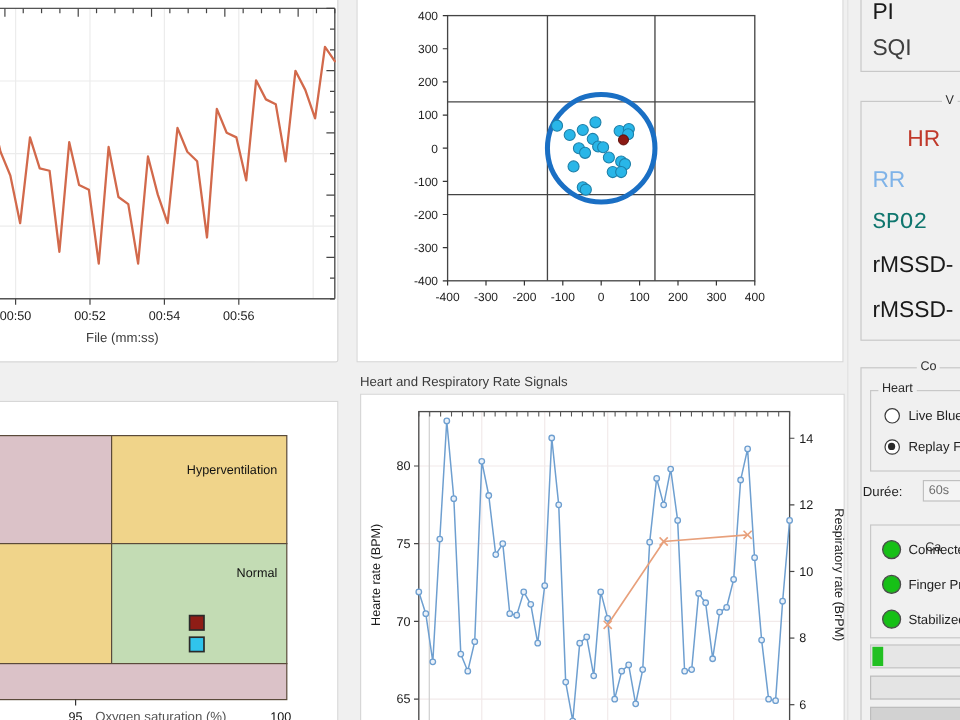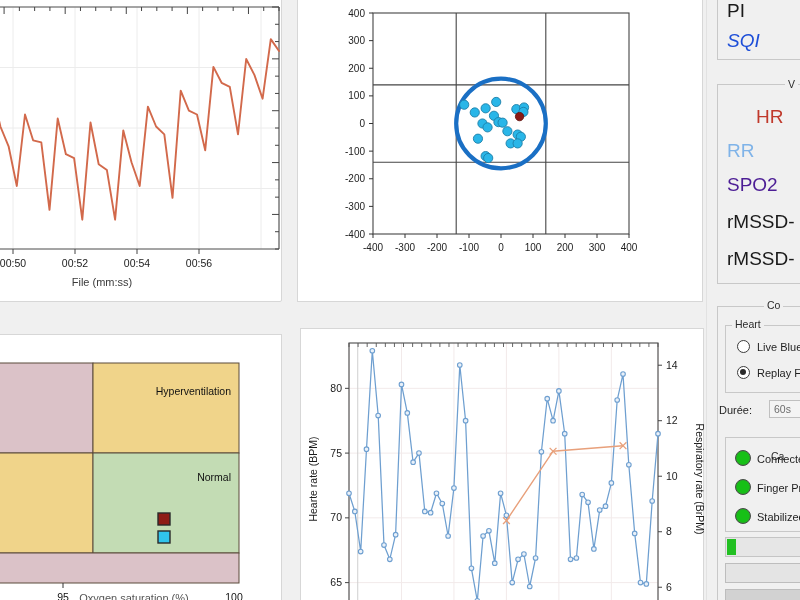--- a/index.html
+++ b/index.html
@@ -214,20 +214,21 @@
         <text x="-40" y="146" text-anchor="start" class="zone-label">ion</text>
         <rect x="187" y="178" width="12" height="12" fill="#8e1d16" stroke="#2a2a2a" stroke-width="1.4"></rect>
         <rect x="187" y="196" width="12" height="12" fill="#30c4ec" stroke="#2a2a2a" stroke-width="1.4"></rect>
         <line x1="92" y1="248" x2="92" y2="253" stroke="#333" stroke-width="1"></line>
         <text x="92" y="266" text-anchor="middle" class="zone-label">95</text>
         <text x="263" y="266" text-anchor="middle" class="zone-label">100</text>
       </svg>
   </div>
   <div class="panel-title" style="left:44px;top:592px;width:180px;text-align:center;color:#555;">Oxygen saturation (%)</div>
 
+  <div class="panel-title" id="hrrr-title">Heart and Respiratory Rate Signals</div>
   <div class="panel" id="hrrr-panel">
     <svg id="hrrr-svg" width="404" height="290">
         <line x1="48" y1="253.61904761904762" x2="357" y2="253.61904761904762" stroke="#f2eaea" stroke-width="1"></line>
         <line x1="48" y1="188.85714285714286" x2="357" y2="188.85714285714286" stroke="#f2eaea" stroke-width="1"></line>
         <line x1="48" y1="124.0952380952381" x2="357" y2="124.0952380952381" stroke="#f2eaea" stroke-width="1"></line>
         <line x1="48" y1="59.333333333333314" x2="357" y2="59.333333333333314" stroke="#f2eaea" stroke-width="1"></line>
         <line x1="48" y1="14" x2="48" y2="286" stroke="#f2eaea" stroke-width="1"></line>
         <line x1="100.47169811320754" y1="14" x2="100.47169811320754" y2="286" stroke="#f2eaea" stroke-width="1"></line>
         <line x1="152.94339622641508" y1="14" x2="152.94339622641508" y2="286" stroke="#f2eaea" stroke-width="1"></line>
         <line x1="205.41509433962264" y1="14" x2="205.41509433962264" y2="286" stroke="#f2eaea" stroke-width="1"></line>
@@ -388,28 +389,28 @@
         <text x="365" y="39.80408163265307" text-anchor="start" class="hr-axis">14</text>
         <text x="0" y="0" text-anchor="middle" class="hr-axis" transform="translate(16,150) rotate(-90)">Hearte rate (BPM)</text>
         <text x="0" y="0" text-anchor="middle" class="hr-axis" transform="translate(395,150) rotate(90)">Respiratory rate (BrPM)</text>
       </svg>
   </div>
 
   <div id="sidebar">
 
     <div class="side-group" style="left:10px;top:-40px;width:110px;height:100px;"></div>
     <div class="metric-row" style="left:20px;top:0px;color:#1a1a1a;">PI</div>
-    <div class="metric-row" style="left:20px;top:30px;color:#1d4ed8;font-style:italic;">SQI</div>
+    <div class="metric-row" style="left:20px;top:30px;color:#404040;">SQI</div>
 
     <div class="side-group" style="left:10px;top:84px;width:110px;height:200px;"></div>
     <div class="side-group-title" style="left:78px;top:78px;">V</div>
 
     <div class="metric-row" style="left:20px;top:106px;color:#c0392b;margin-left:29px;">HR</div>
     <div class="metric-row" style="left:20px;top:140px;color:#7fb3e8;text-align:center;">RR</div>
-    <div class="metric-row" style="left:20px;top:174px;color:#4c1d95;">SPO2</div>
+    <div class="metric-row" style="left:20px;top:174px;color:#0f766e;font-family:Liberation Mono, monospace;">SPO2</div>
     <div class="metric-row" style="left:20px;top:211px;color:#1a1a1a;">rMSSD-</div>
     <div class="metric-row" style="left:20px;top:248px;color:#1a1a1a;">rMSSD-</div>
 
     <div class="side-group" style="left:10px;top:306px;width:110px;height:300px;"></div>
     <div class="side-group-title" style="left:57px;top:299px;">Co</div>
 
     <div class="side-group" style="left:18px;top:325px;width:96px;height:68px;"></div>
     <div class="side-group-title" style="left:25px;top:318px;">Heart</div>
 
     <div class="radio" style="left:30px;top:340px;"></div>

